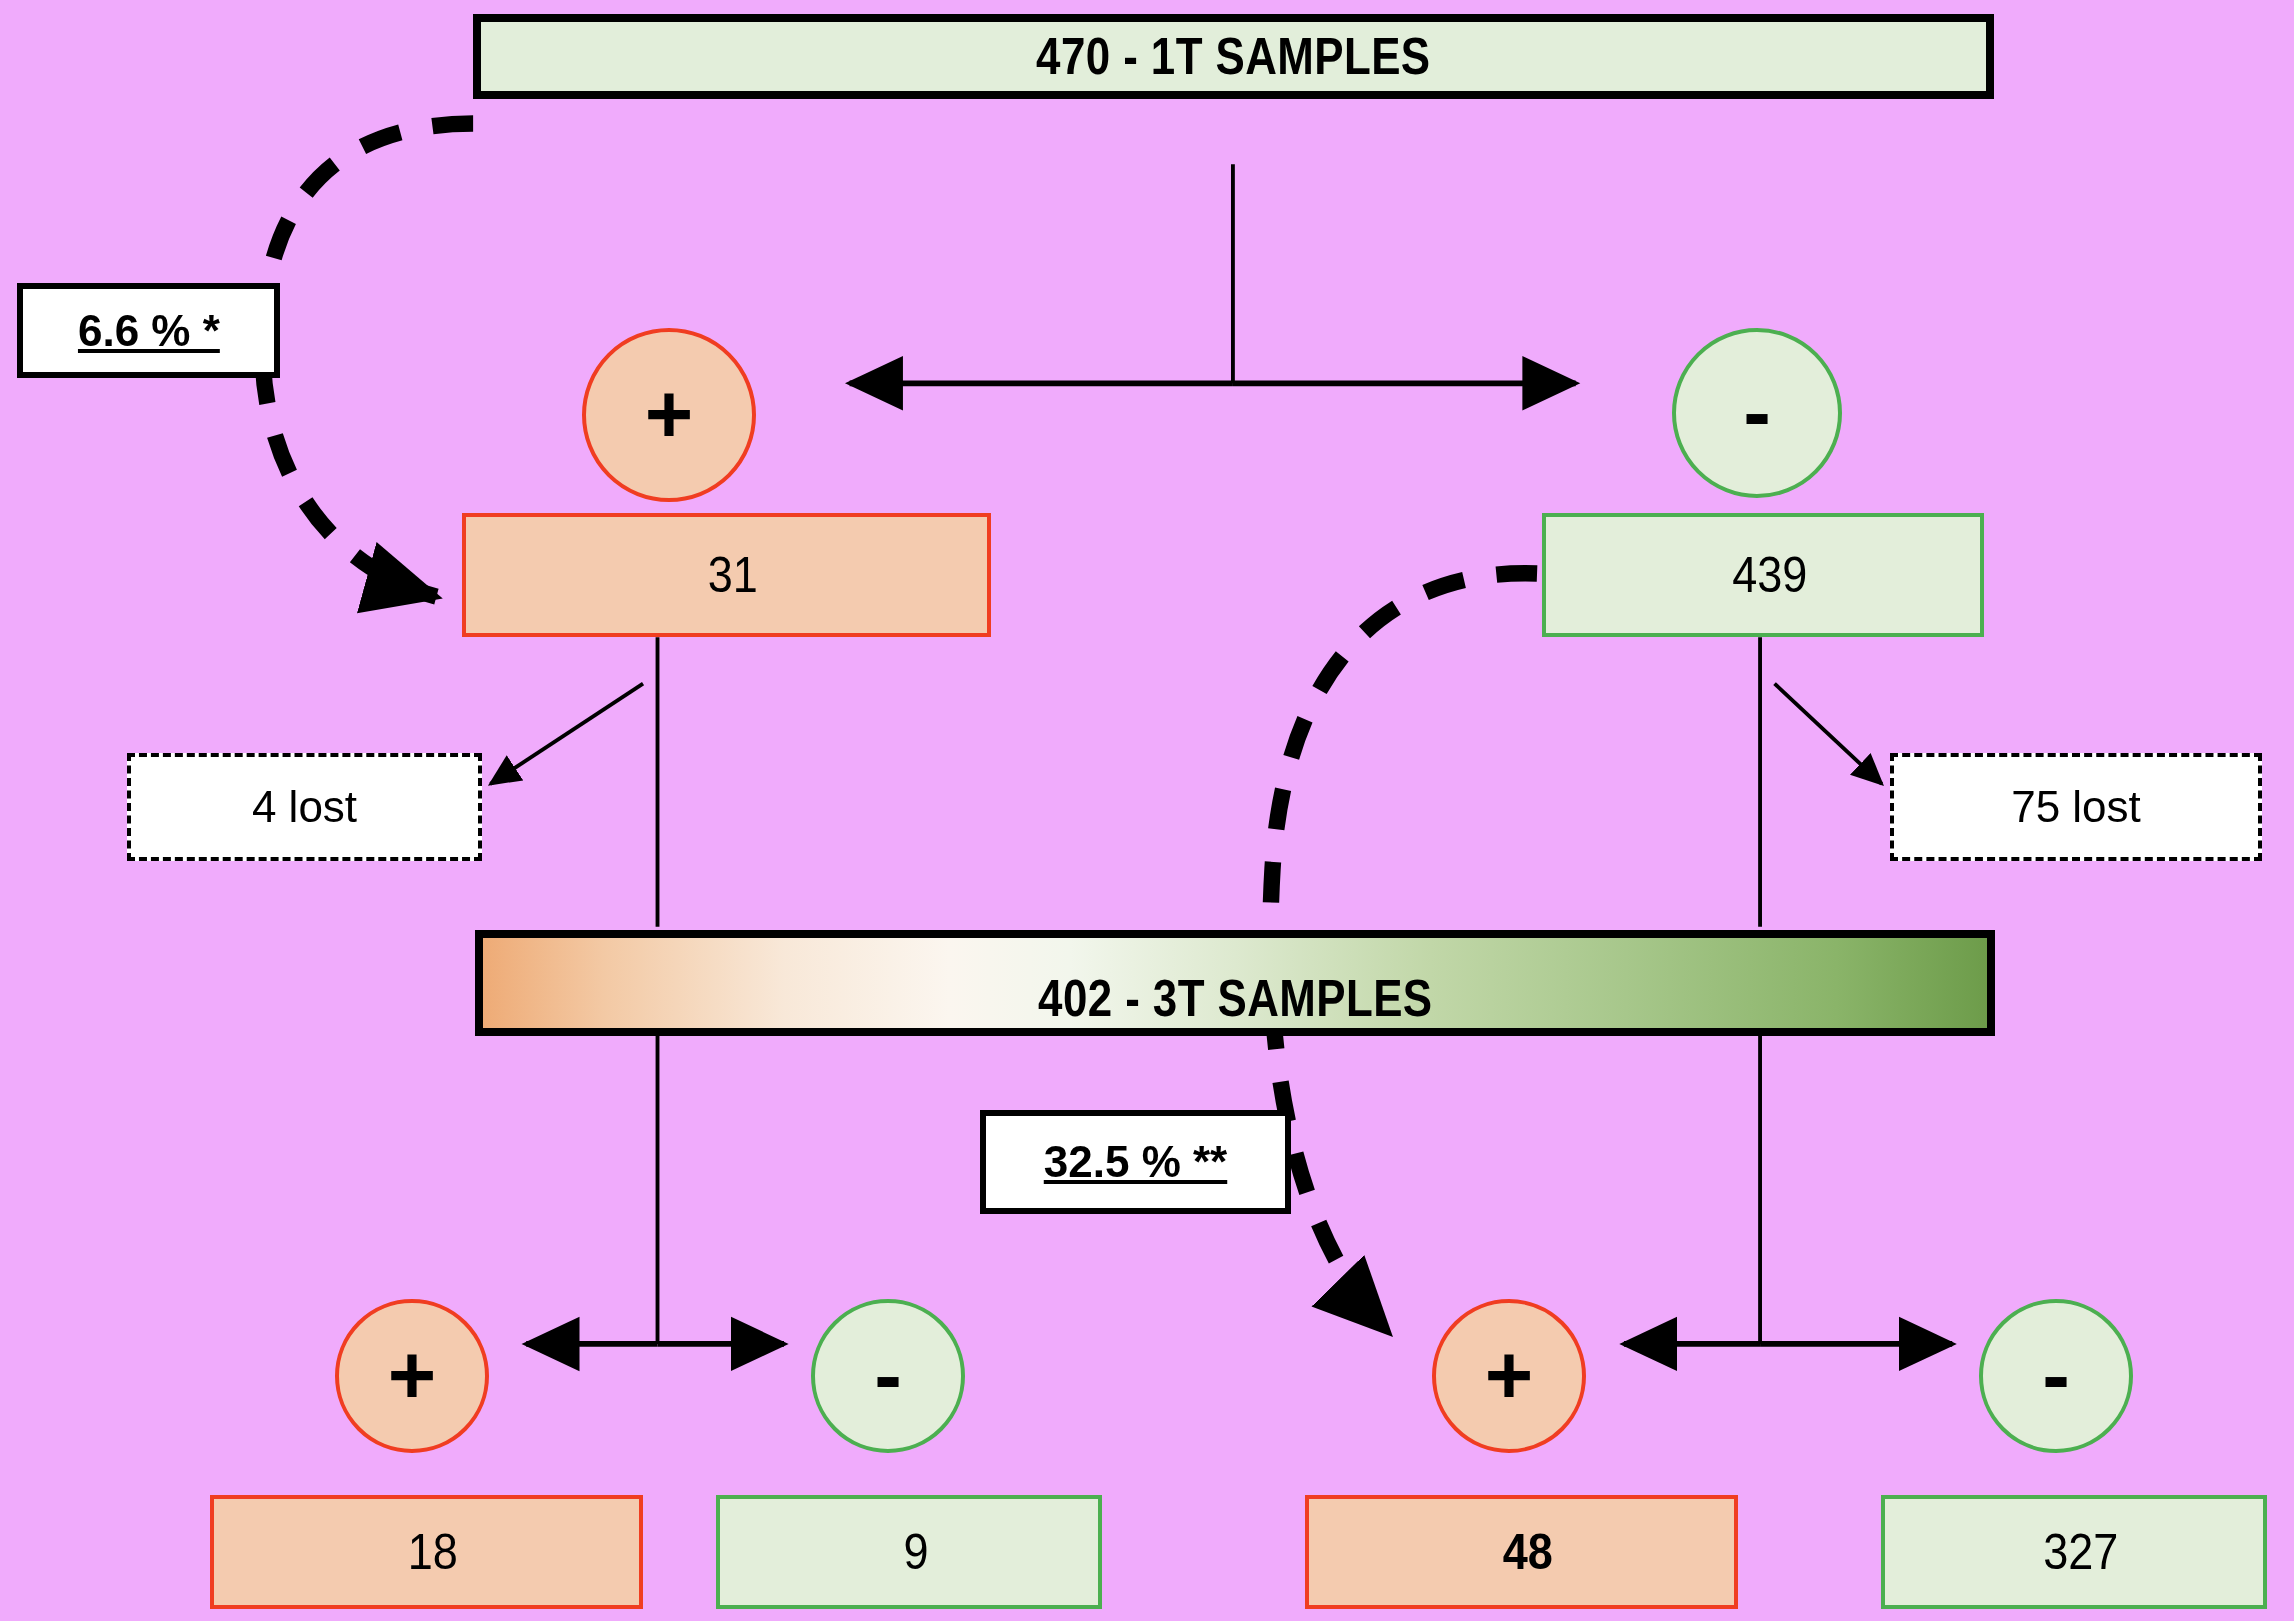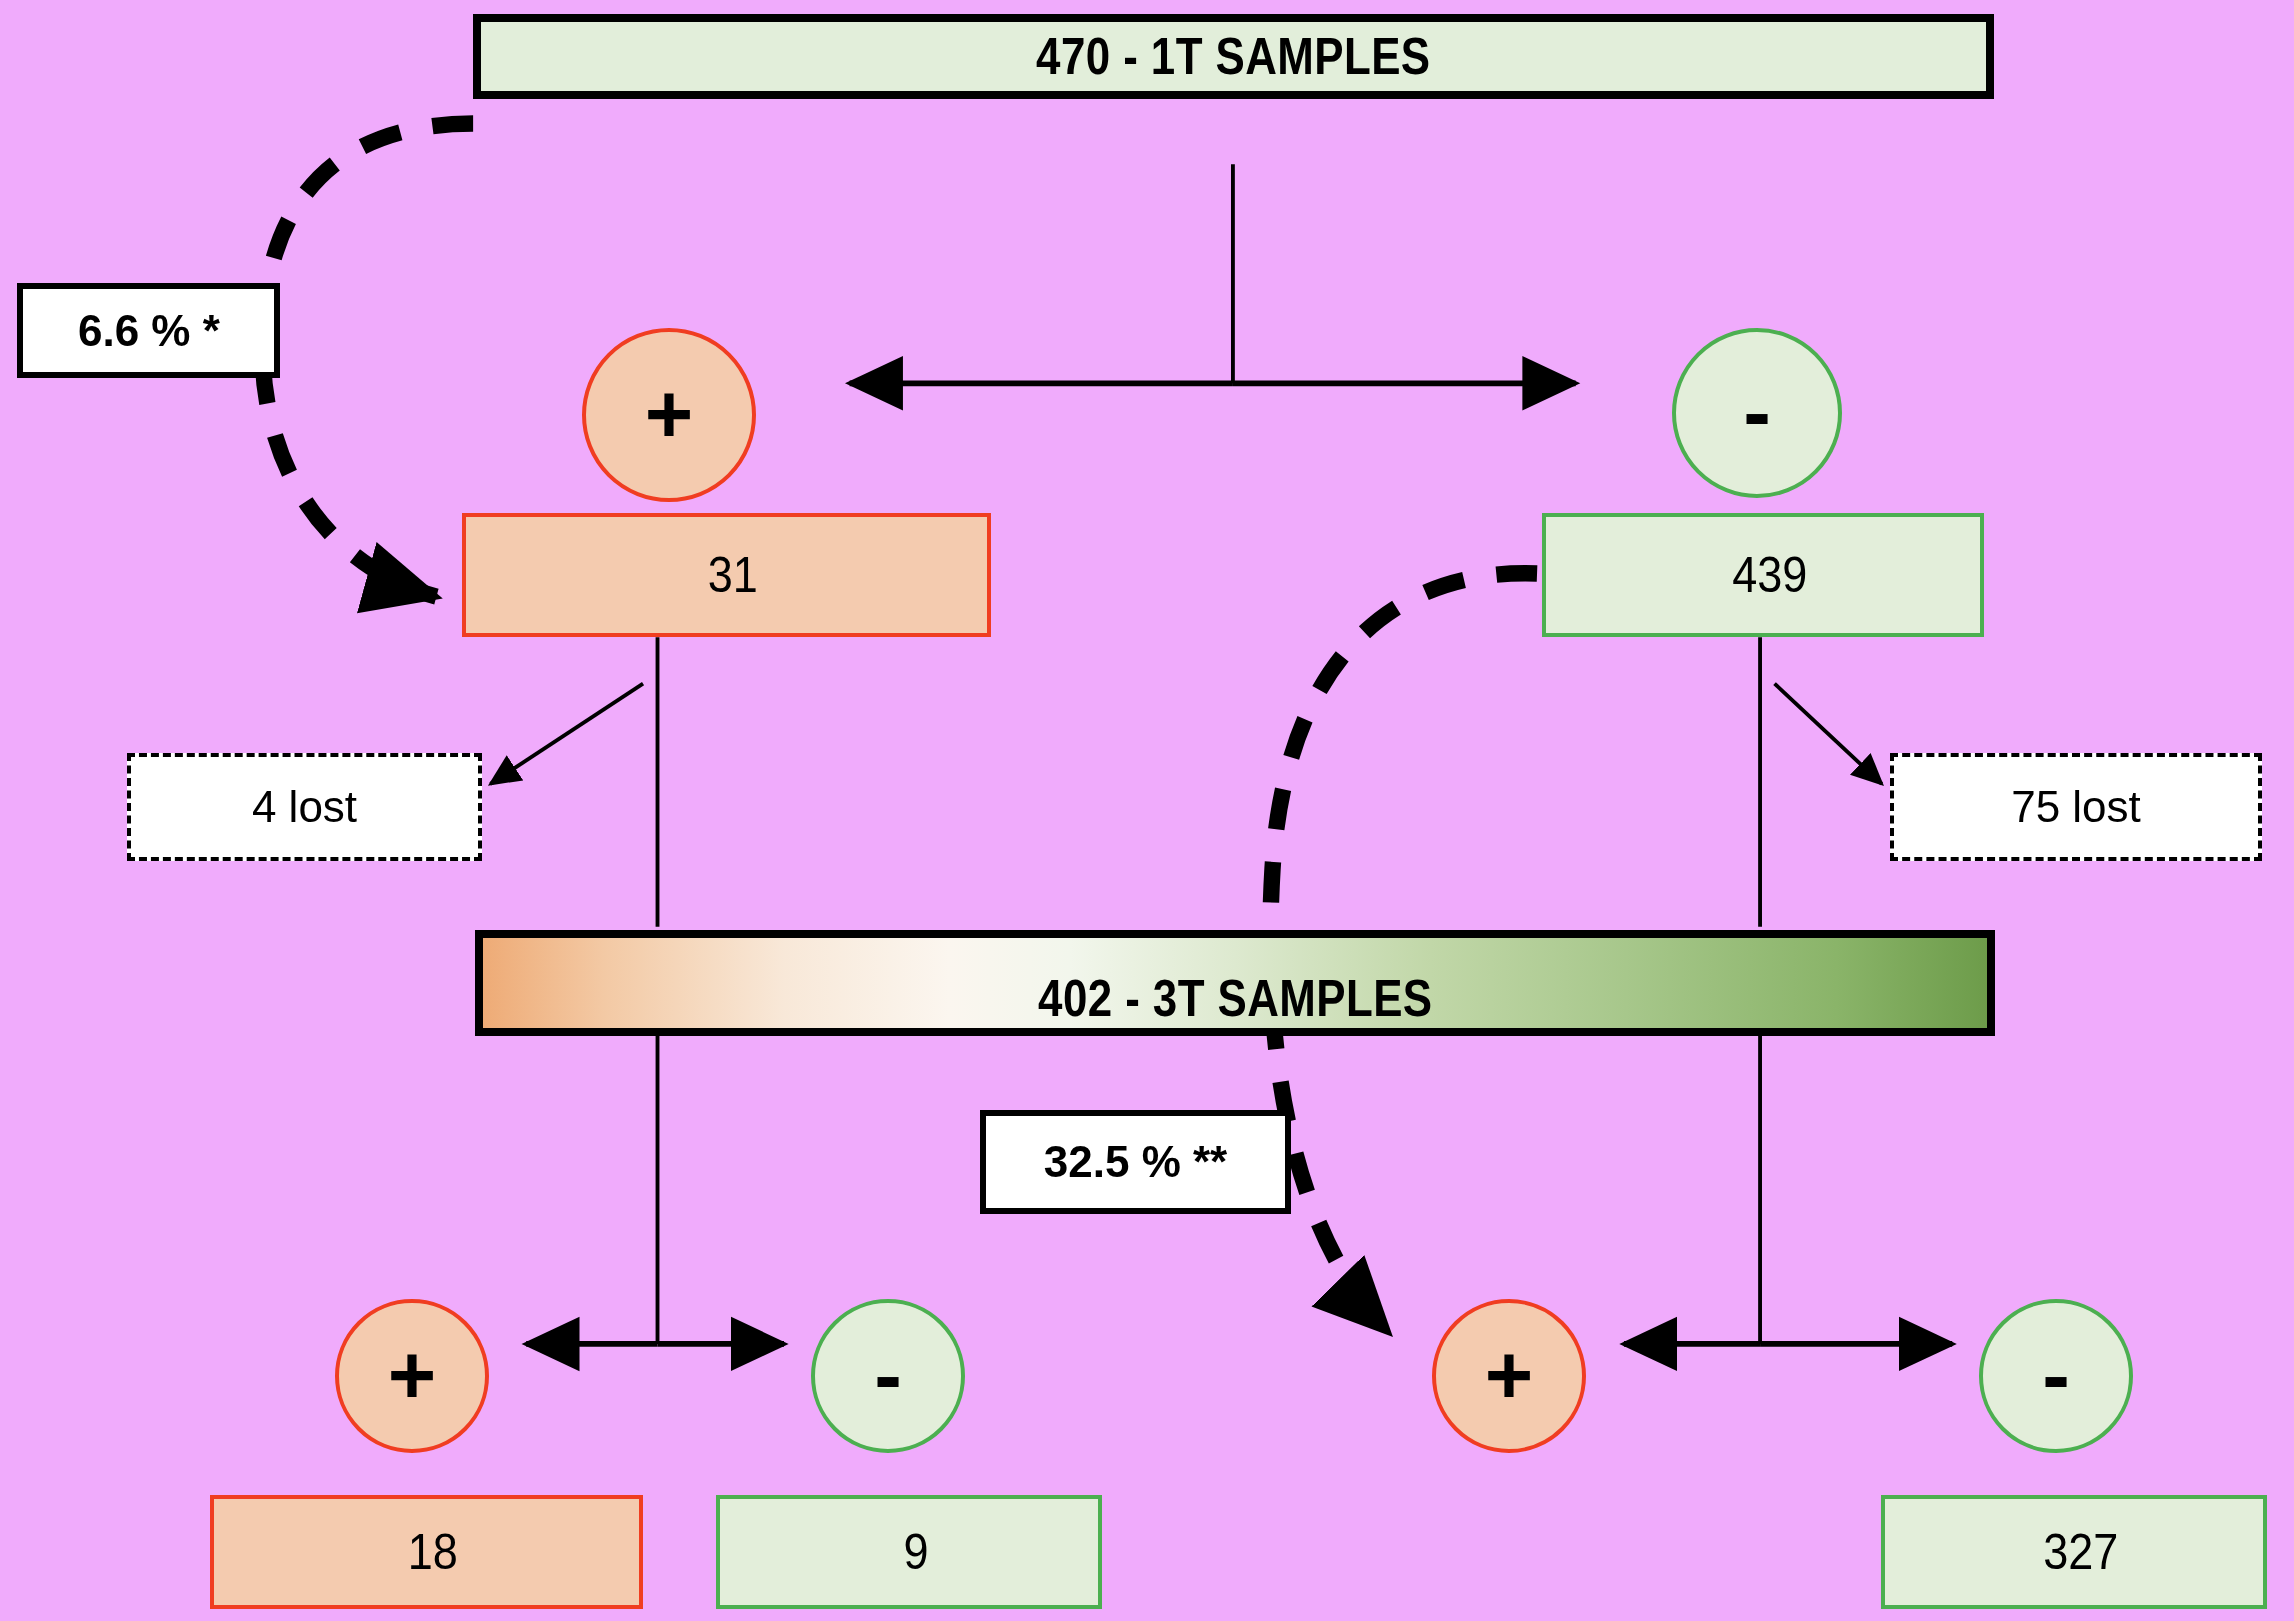--- a/index.html
+++ b/index.html
@@ -113,20 +113,21 @@
 
   
   .pct {
     position: absolute;
     box-sizing: border-box;
     background: #ffffff;
     border: 6.8px solid #000000;
     display: flex;
     align-items: center;
     justify-content: center;
+    text-decoration: underline;
   }
   .pct span {
     font-weight: bold;
     font-size: 44px;
     color: #000000;
     white-space: nowrap;
   }
   #pct-6  { left: 17.4px;  top: 283px;  width: 263px; height: 95px; }
   #pct-12 { left: 980px; top: 1110px; width: 311px; height: 104px; }
 
@@ -246,18 +247,21 @@
   <div class="vbox neg" id="box-9">
     <span>9</span>
   </div>
 
   <div class="circ pos" id="circ-3t-r-pos">
     <span class="glyph">+</span>
   </div>
   <div class="circ neg" id="circ-3t-r-neg">
     <span class="glyph">-</span>
   </div>
+  <div class="vbox pos bold" id="box-48">
+    <span>48</span>
+  </div>
   <div class="vbox neg" id="box-327">
     <span>327</span>
   </div>
 
 </div>
 
 
 </body></html>

